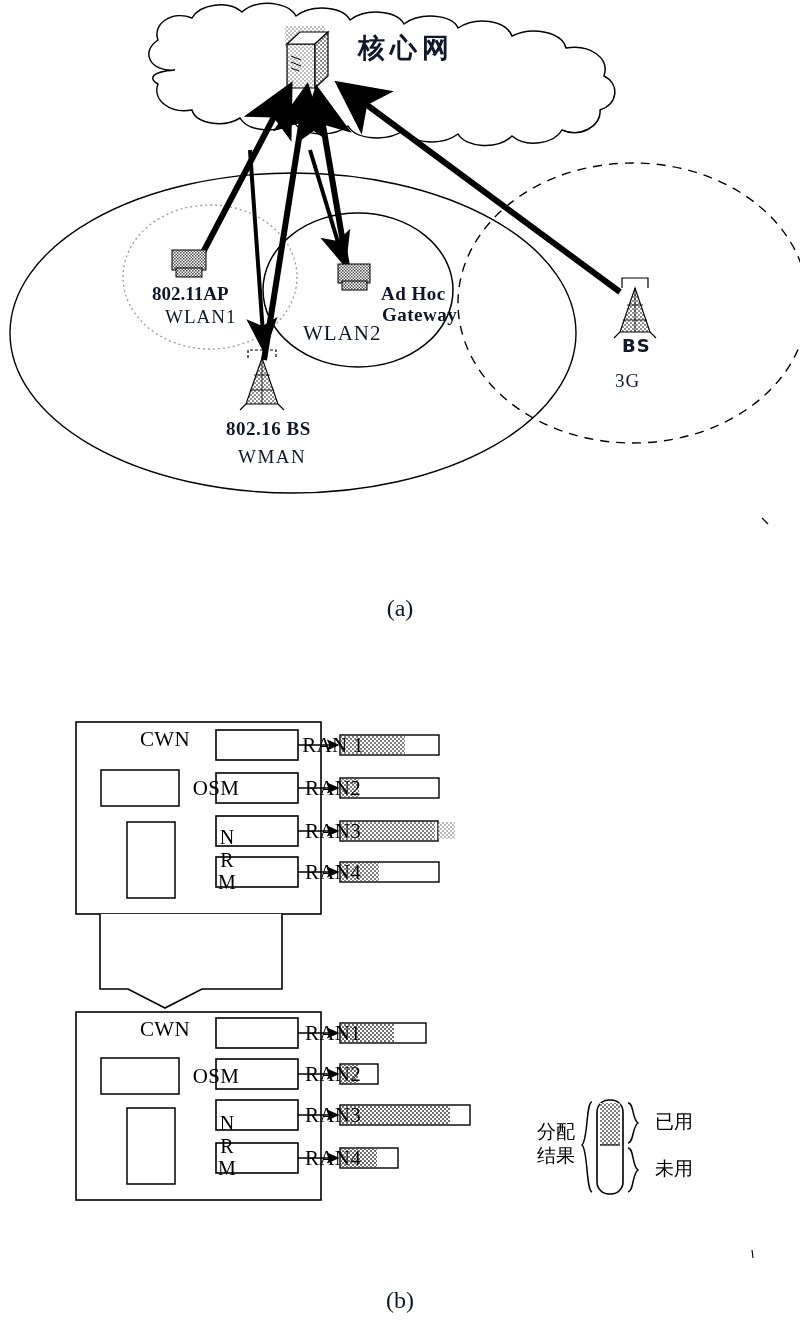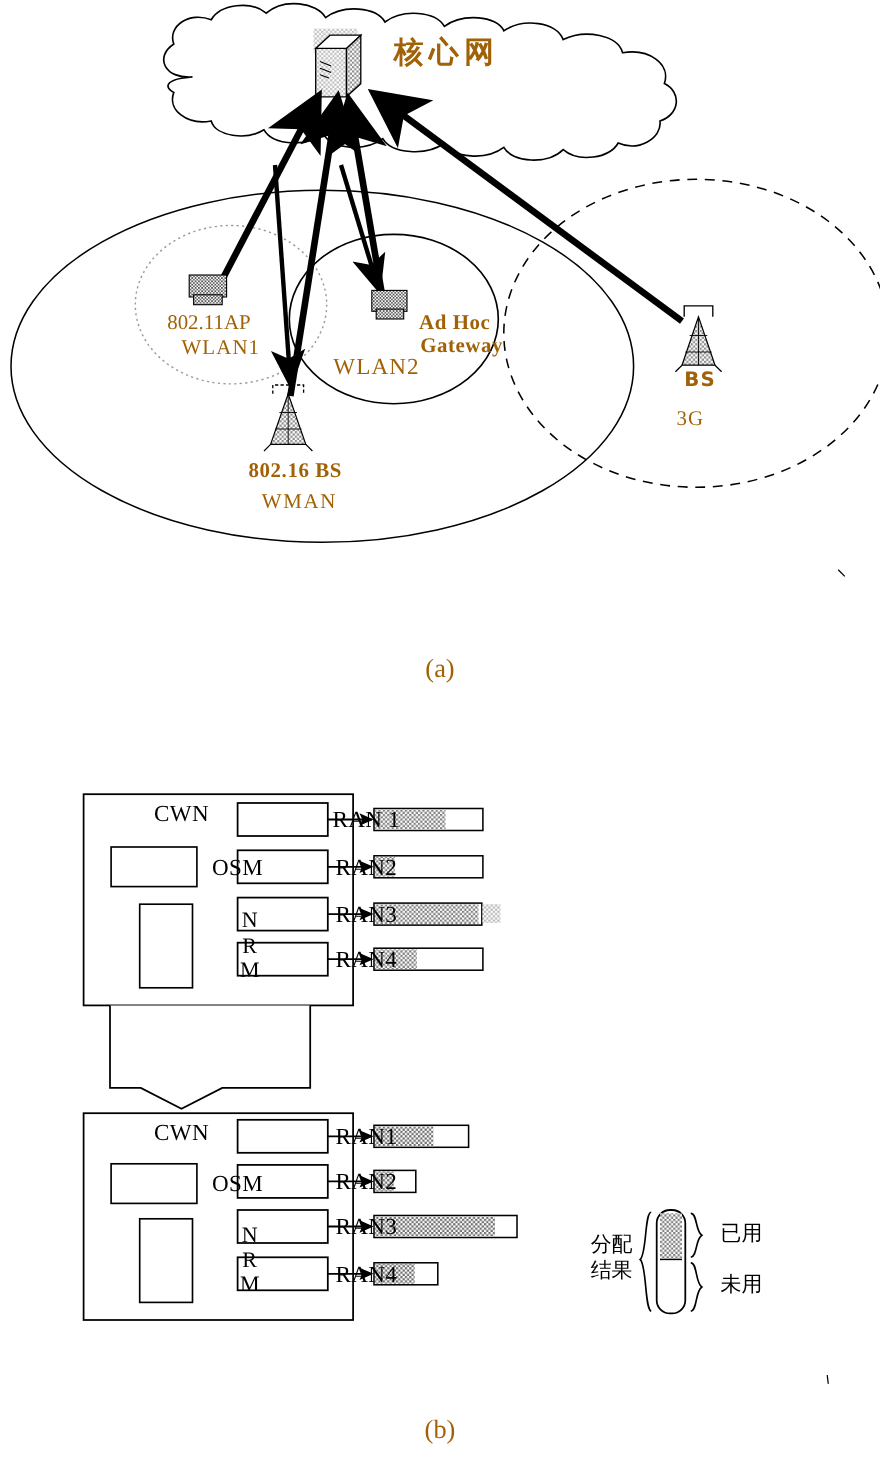--- a/index.html
+++ b/index.html
@@ -20,35 +20,35 @@
     left: 0;
     top: 0;
     width: 800px;
     height: 1336px;
   }
   svg { display: block; }
 
   .lbl {
     position: absolute;
     white-space: nowrap;
-    color: #a16207;
+    color: #0f172a;
     line-height: 1.05;
   }
   
   .cn-core {
     font-family: "DejaVu Sans", sans-serif;
     font-weight: bold;
     font-size: 27px;
     letter-spacing: 5px;
     left: 358px;
     top: 34px;
   }
   .ap-label {
     font-family: "Liberation Serif", serif;
-    font-weight: normal;
+    font-weight: bold;
     font-size: 19px;
     left: 152px;
     top: 284px;
     letter-spacing: 0px;
   }
   .wlan1-label {
     font-family: "Liberation Serif", serif;
     font-size: 19px;
     left: 165px;
     top: 307px;

